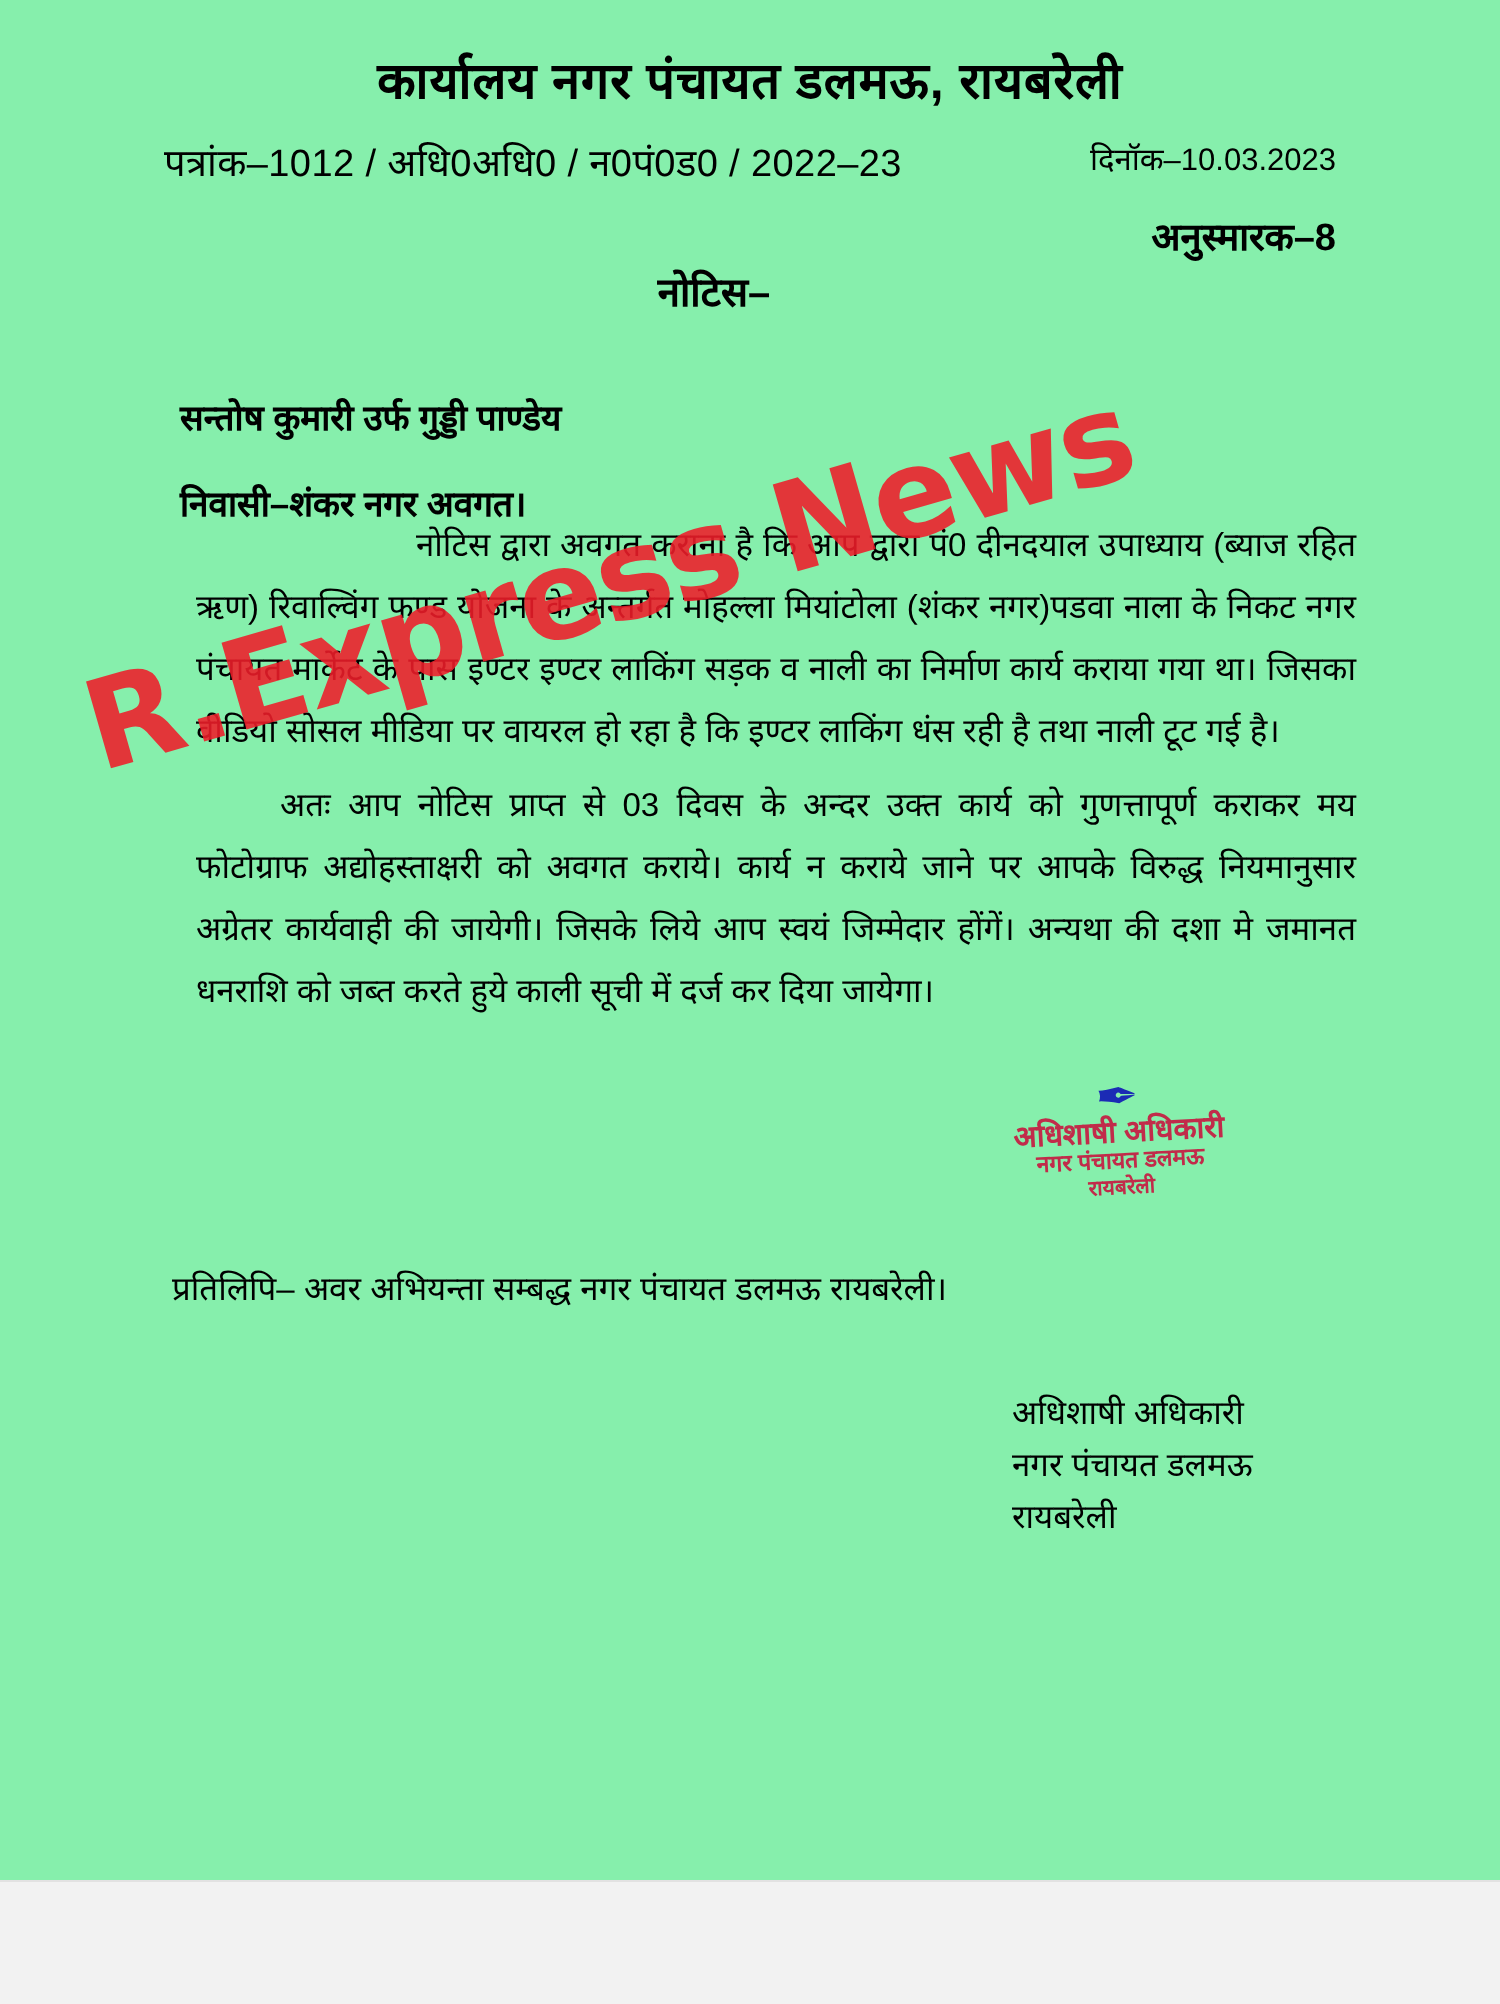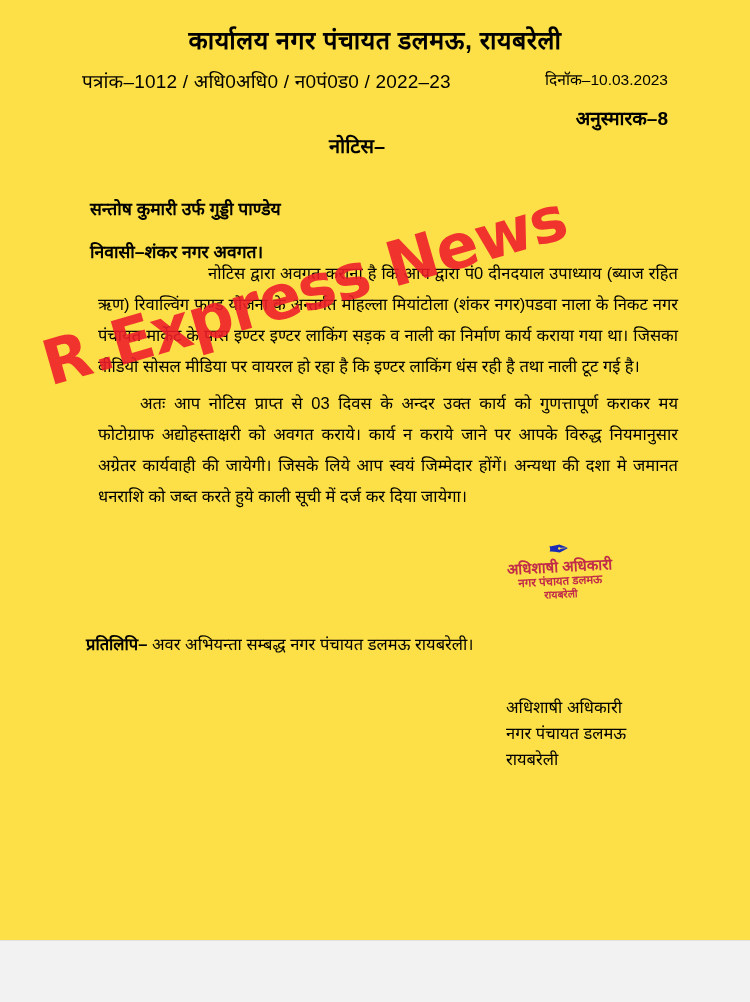--- a/index.html
+++ b/index.html
@@ -13,21 +13,21 @@
     position: relative;
     font-family: "Liberation Sans", sans-serif;
     color: #111111;
     overflow: hidden;
   }
   .page {
     position: absolute;
     left: 0; top: 0;
     width: 750px;
     height: 940px;
-    background: #fde047;
+    background: #86efac;
     overflow: hidden;
   }
   .bottom-strip {
     position: absolute;
     left: 0;
     top: 940px;
     width: 750px;
     height: 62px;
     background: #f2f2f2;
     border-top: 1px solid #e2e2e2;
@@ -134,21 +134,21 @@
     color: #c12b4a;
     line-height: 12px;
   }
   .copy-line {
     position: absolute;
     left: 86px;
     top: 632px;
     font-size: 16.5px;
     color: #000;
   }
-  .copy-line b { font-weight: bold; }
+  .copy-line b { font-weight: normal; }
   .signature-block {
     position: absolute;
     left: 506px;
     top: 694px;
     font-size: 16.5px;
     line-height: 26px;
     color: #000;
   }
   .watermark {
     position: absolute;

